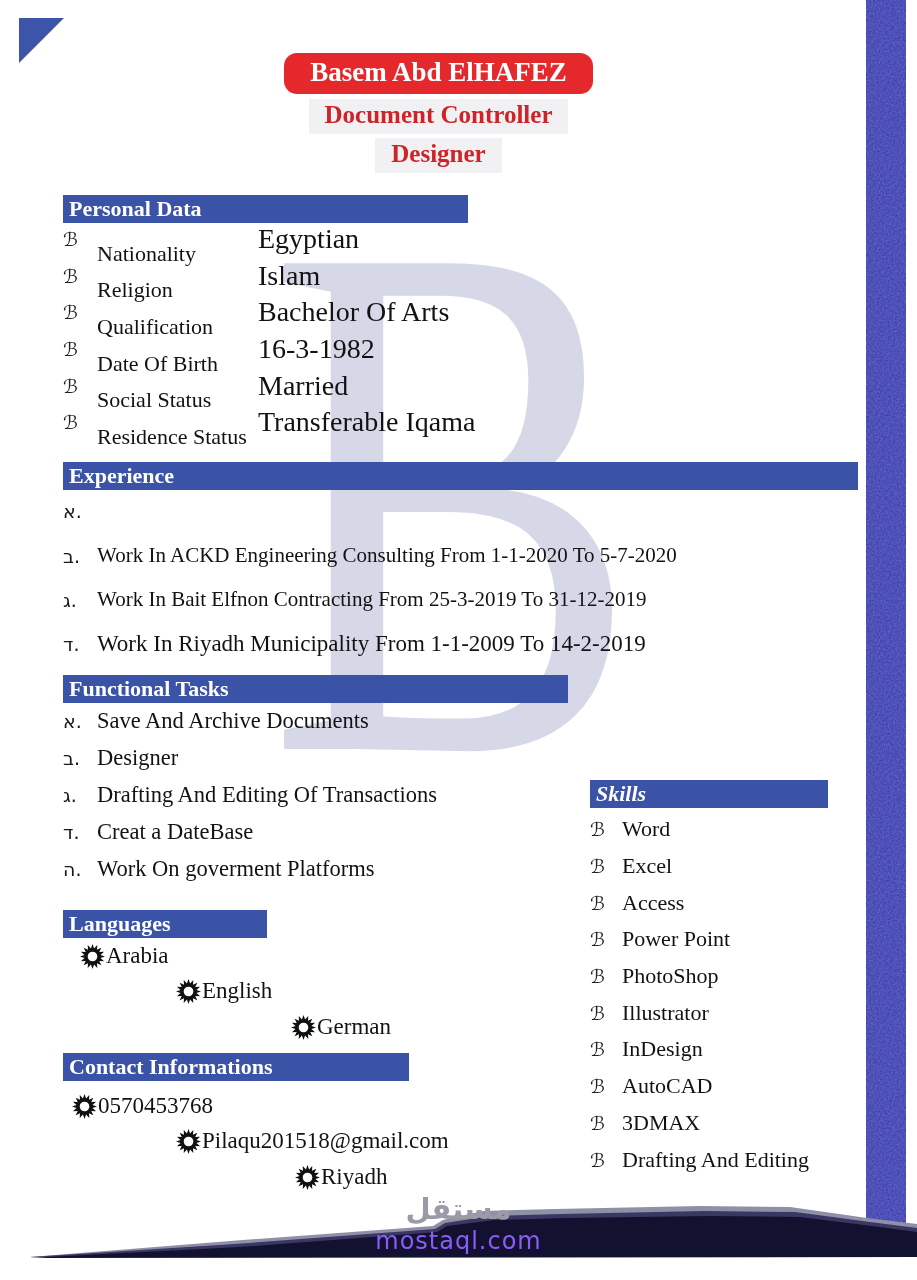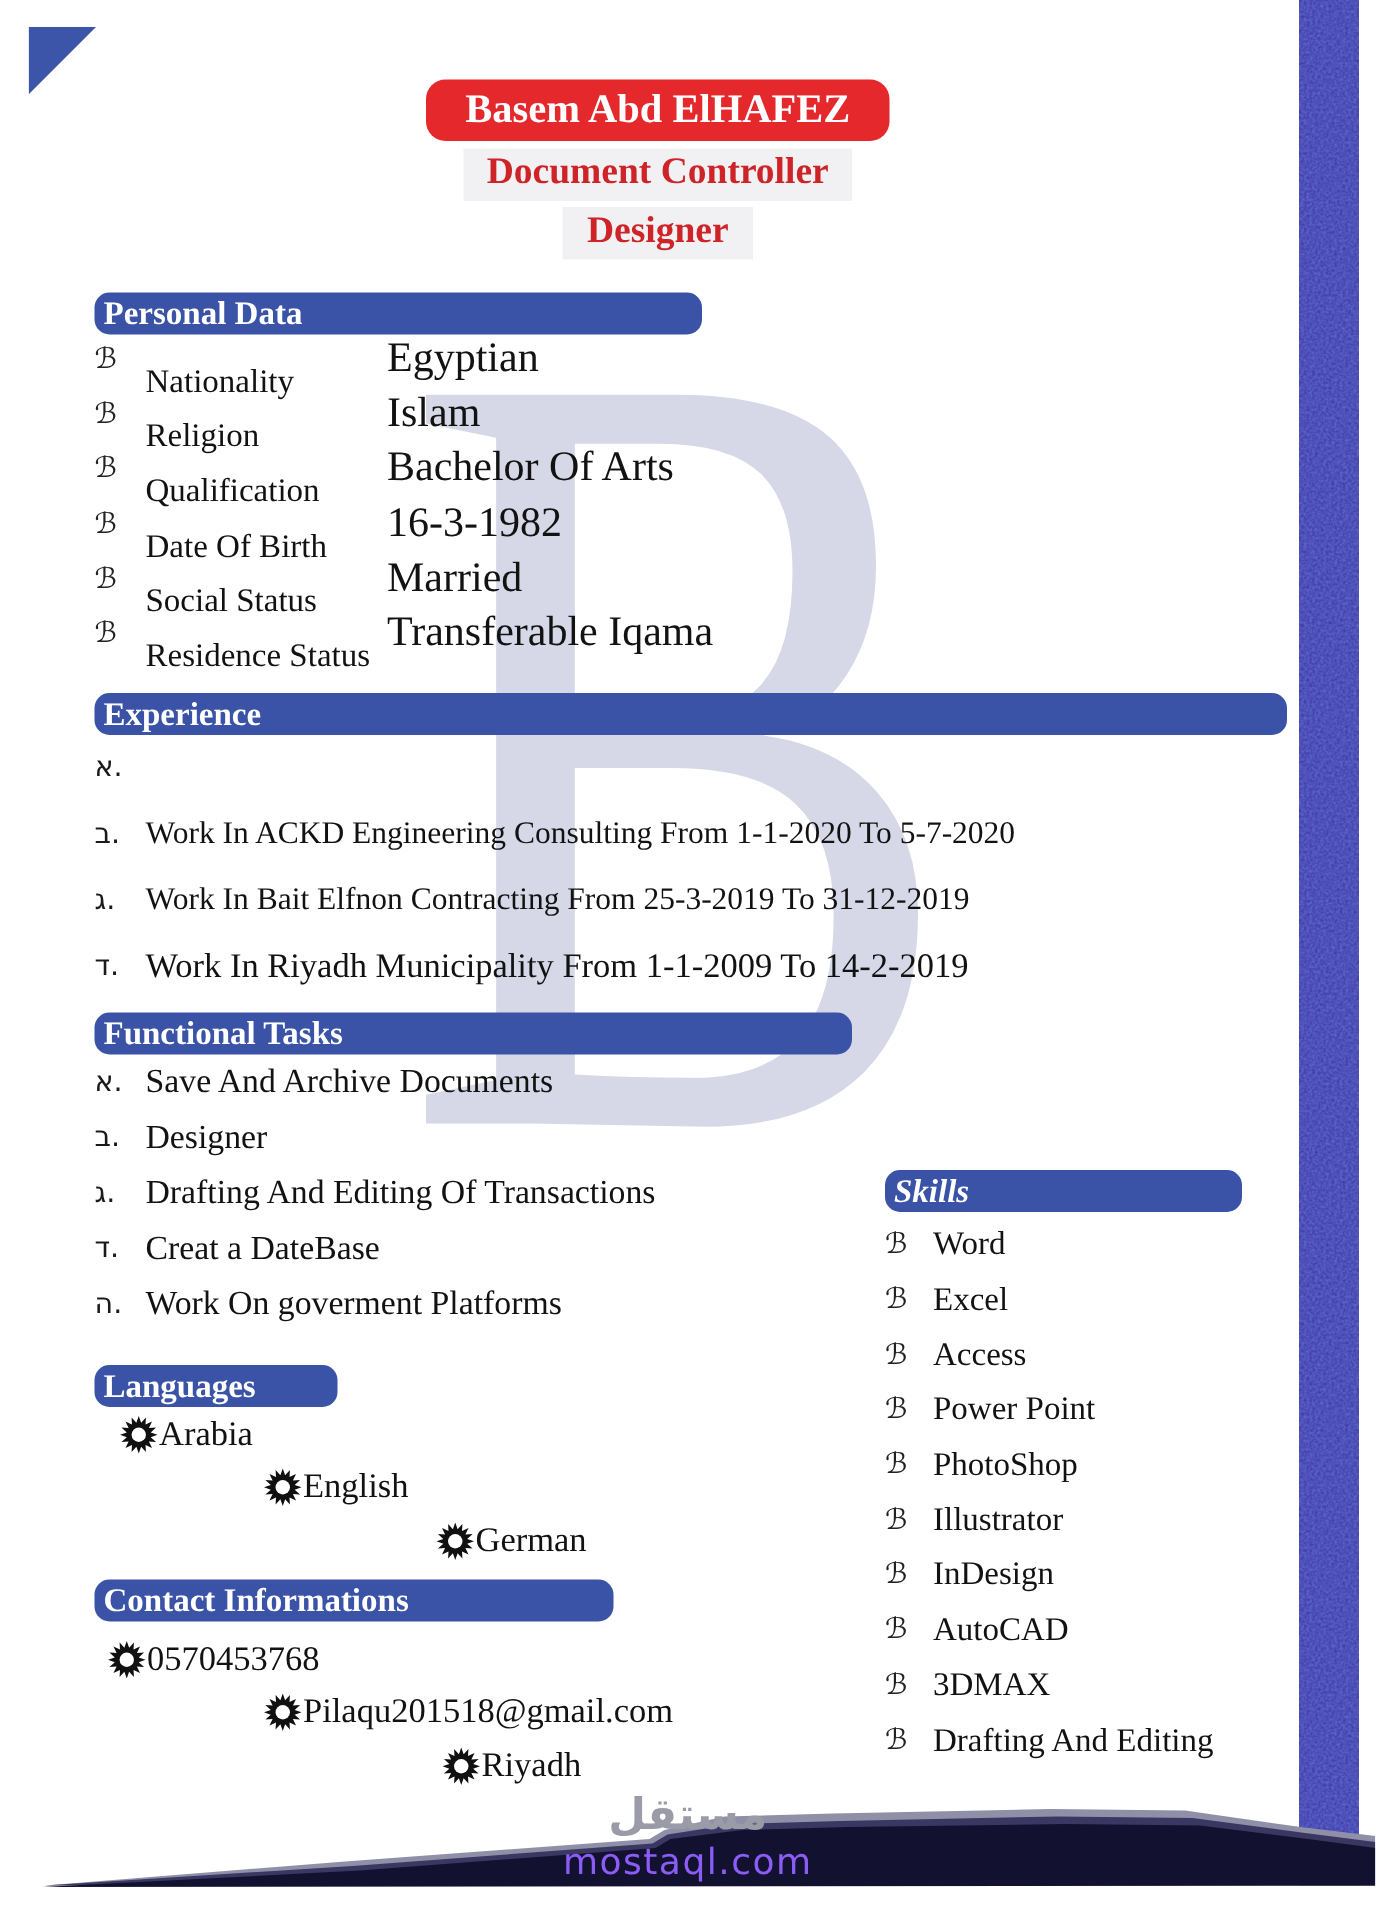--- a/index.html
+++ b/index.html
@@ -15,25 +15,25 @@
         transform:scaleX(0.75);transform-origin:left top;}
 
   
   .center-row{position:absolute;left:0;right:40px;display:flex;justify-content:center;z-index:2;}
   .name-banner{background:#E4282C;color:#ffffff;font-weight:bold;font-size:27px;
         padding:4px 26px 6px;border-radius:13px;}
   .role-band{background:#F1F1F4;color:#CE2428;font-weight:bold;font-size:25px;padding:2px 16px 5px;}
 
   
   .bar{position:absolute;height:28px;background:#3A53A6;color:#ffffff;font-weight:bold;
-        font-size:22px;line-height:27px;padding-left:6px;box-sizing:border-box;z-index:2;border-radius:10px;}
+        font-size:22px;line-height:27px;padding-left:6px;box-sizing:border-box;z-index:2;}
   #bar-personal{left:63px;top:195px;width:405px;}
   #bar-experience{left:63px;top:462px;width:795px;}
   #bar-tasks{left:63px;top:675px;width:505px;}
-  #bar-languages{left:63px;top:910px;width:162px;}
+  #bar-languages{left:63px;top:910px;width:204px;}
   #bar-contact{left:63px;top:1053px;width:346px;}
   #bar-skills{left:590px;top:780px;width:238px;font-style:italic;}
 
   .list{position:absolute;z-index:2;}
   #personal-list{left:63px;top:221px;width:800px;}
   .p-row{display:flex;align-items:center;height:36.6px;}
   .b-bullet{width:34px;font-family:"DejaVu Sans",sans-serif;font-size:19px;color:#222;}
   .p-label{width:161px;font-size:22px;margin-top:29px;}
   .p-value{font-size:28px;}
 

